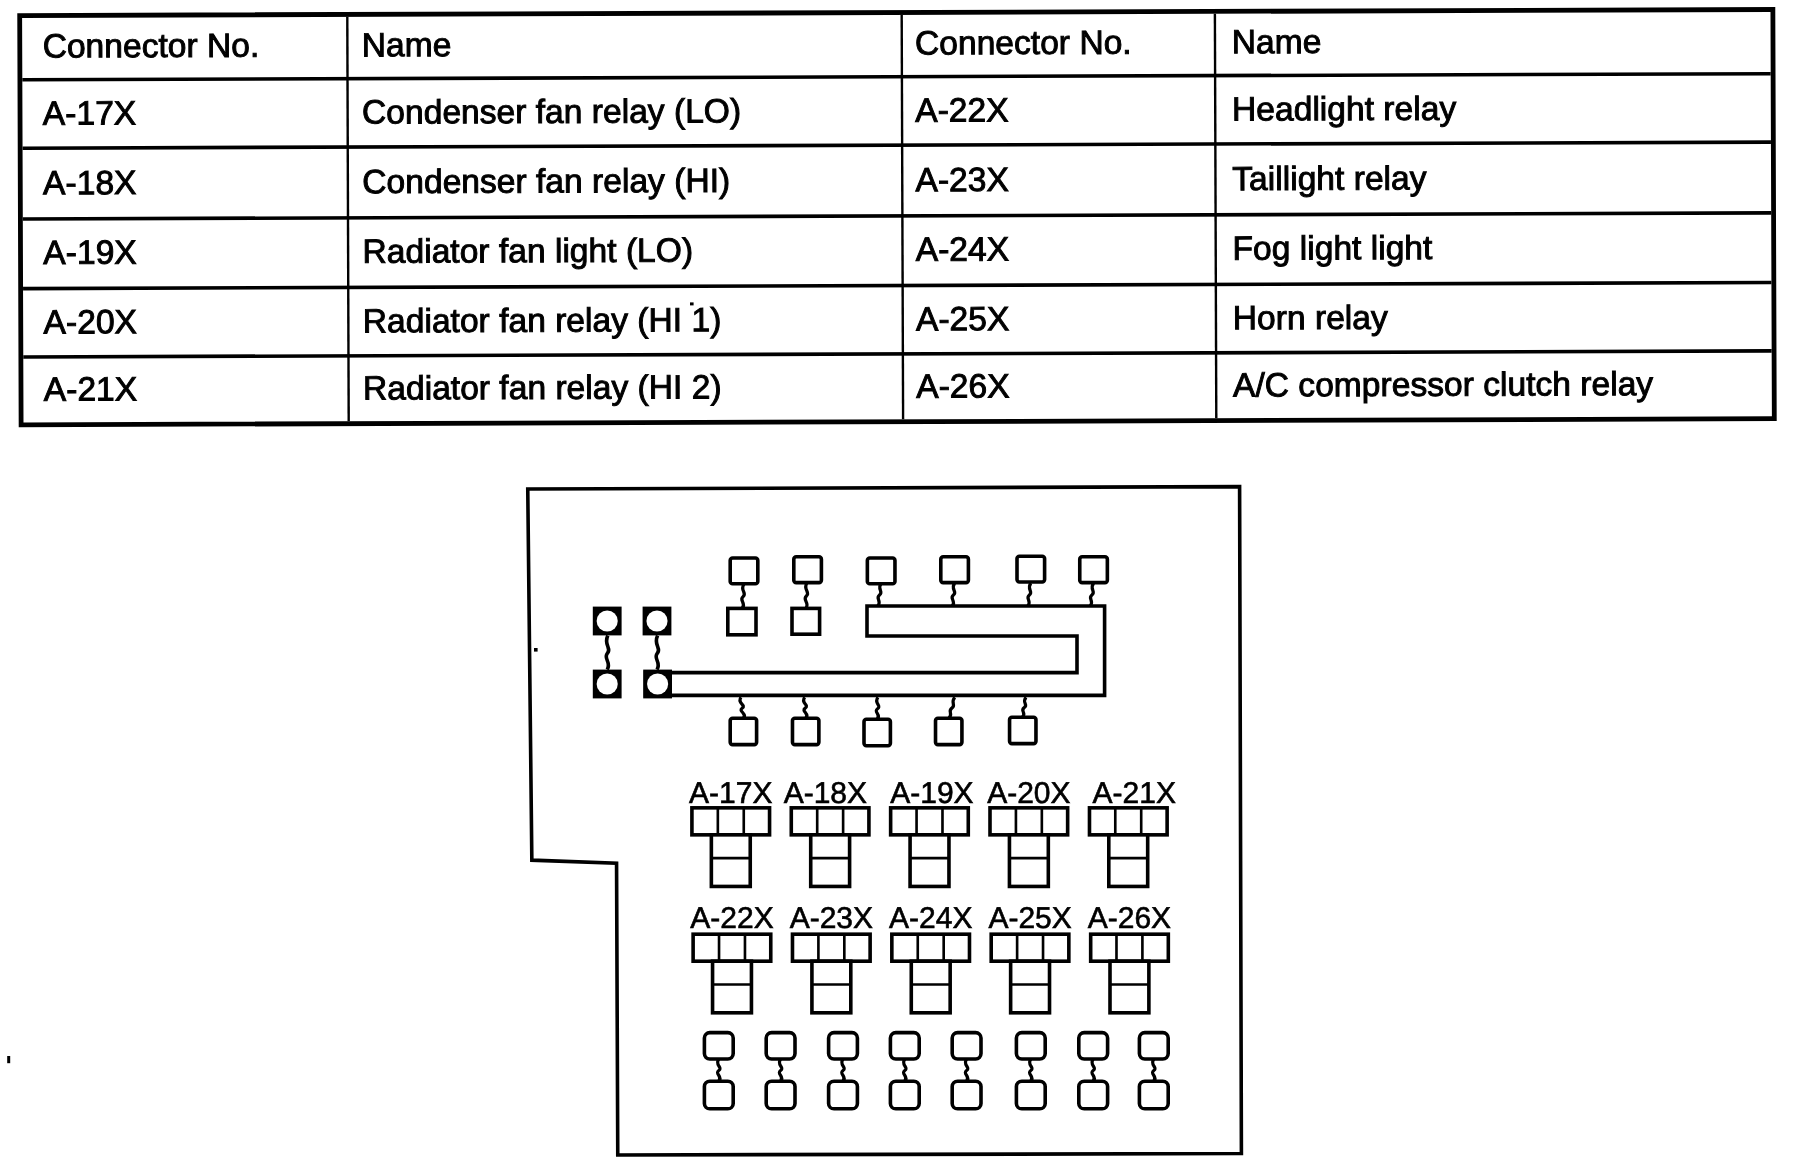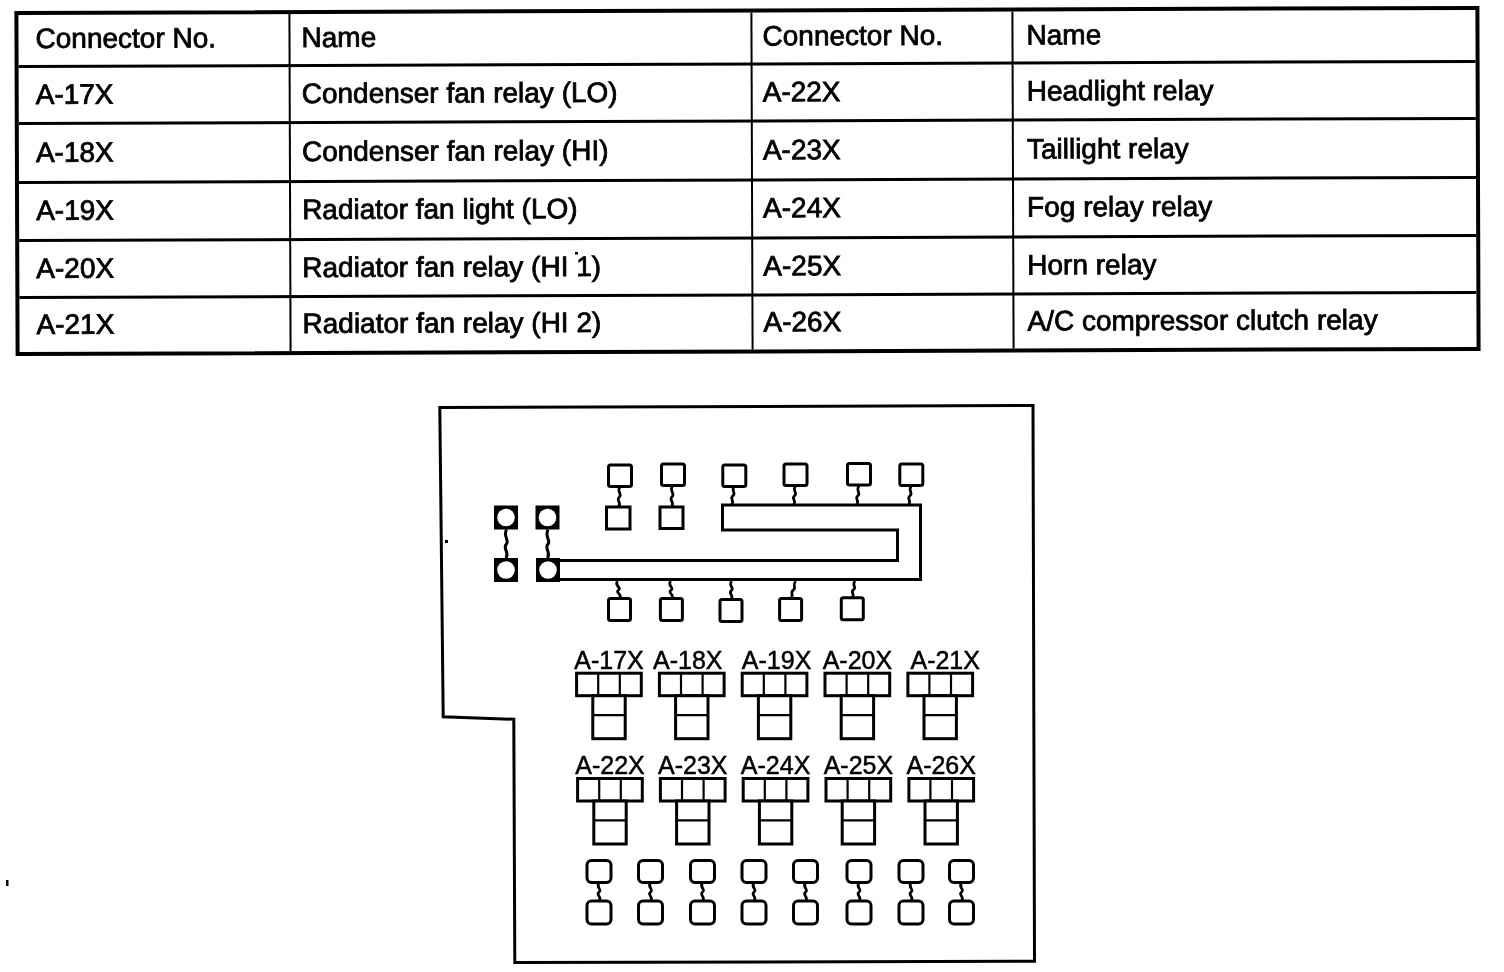--- a/index.html
+++ b/index.html
@@ -27,21 +27,21 @@
 <div style="position:absolute;left:283px;top:51px;height:57px;line-height:57px;">Condenser fan relay (LO)</div>
 <div style="position:absolute;left:744px;top:51px;height:57px;line-height:57px;">A-22X</div>
 <div style="position:absolute;left:1008px;top:51px;height:57px;line-height:57px;">Headlight relay</div>
 <div style="position:absolute;left:17px;top:108px;height:59px;line-height:59px;">A-18X</div>
 <div style="position:absolute;left:283px;top:108px;height:59px;line-height:59px;">Condenser fan relay (HI)</div>
 <div style="position:absolute;left:744px;top:108px;height:59px;line-height:59px;">A-23X</div>
 <div style="position:absolute;left:1008px;top:108px;height:59px;line-height:59px;">Taillight relay</div>
 <div style="position:absolute;left:17px;top:167px;height:58px;line-height:58px;">A-19X</div>
 <div style="position:absolute;left:283px;top:167px;height:58px;line-height:58px;">Radiator fan light (LO)</div>
 <div style="position:absolute;left:744px;top:167px;height:58px;line-height:58px;">A-24X</div>
-<div style="position:absolute;left:1008px;top:167px;height:58px;line-height:58px;">Fog relay relay</div>
+<div style="position:absolute;left:1008px;top:167px;height:58px;line-height:58px;">Fog light light</div>
 <div style="position:absolute;left:17px;top:225px;height:57px;line-height:57px;">A-20X</div>
 <div style="position:absolute;left:283px;top:225px;height:57px;line-height:57px;">Radiator fan relay (HI 1)</div>
 <div style="position:absolute;left:744px;top:225px;height:57px;line-height:57px;">A-25X</div>
 <div style="position:absolute;left:1008px;top:225px;height:74px;line-height:57px;">Horn relay</div>
 <div style="position:absolute;left:17px;top:282px;height:55px;line-height:55px;">A-21X</div>
 <div style="position:absolute;left:283px;top:282px;height:55px;line-height:55px;">Radiator fan relay (HI 2)</div>
 <div style="position:absolute;left:744px;top:282px;height:55px;line-height:55px;">A-26X</div>
 <div style="position:absolute;left:1008px;top:282px;height:55px;line-height:55px;">A/C compressor clutch relay</div>
 </div>
 <svg style="position:absolute;left:0;top:0;" width="1504" height="972" viewBox="0 0 1504 972">

